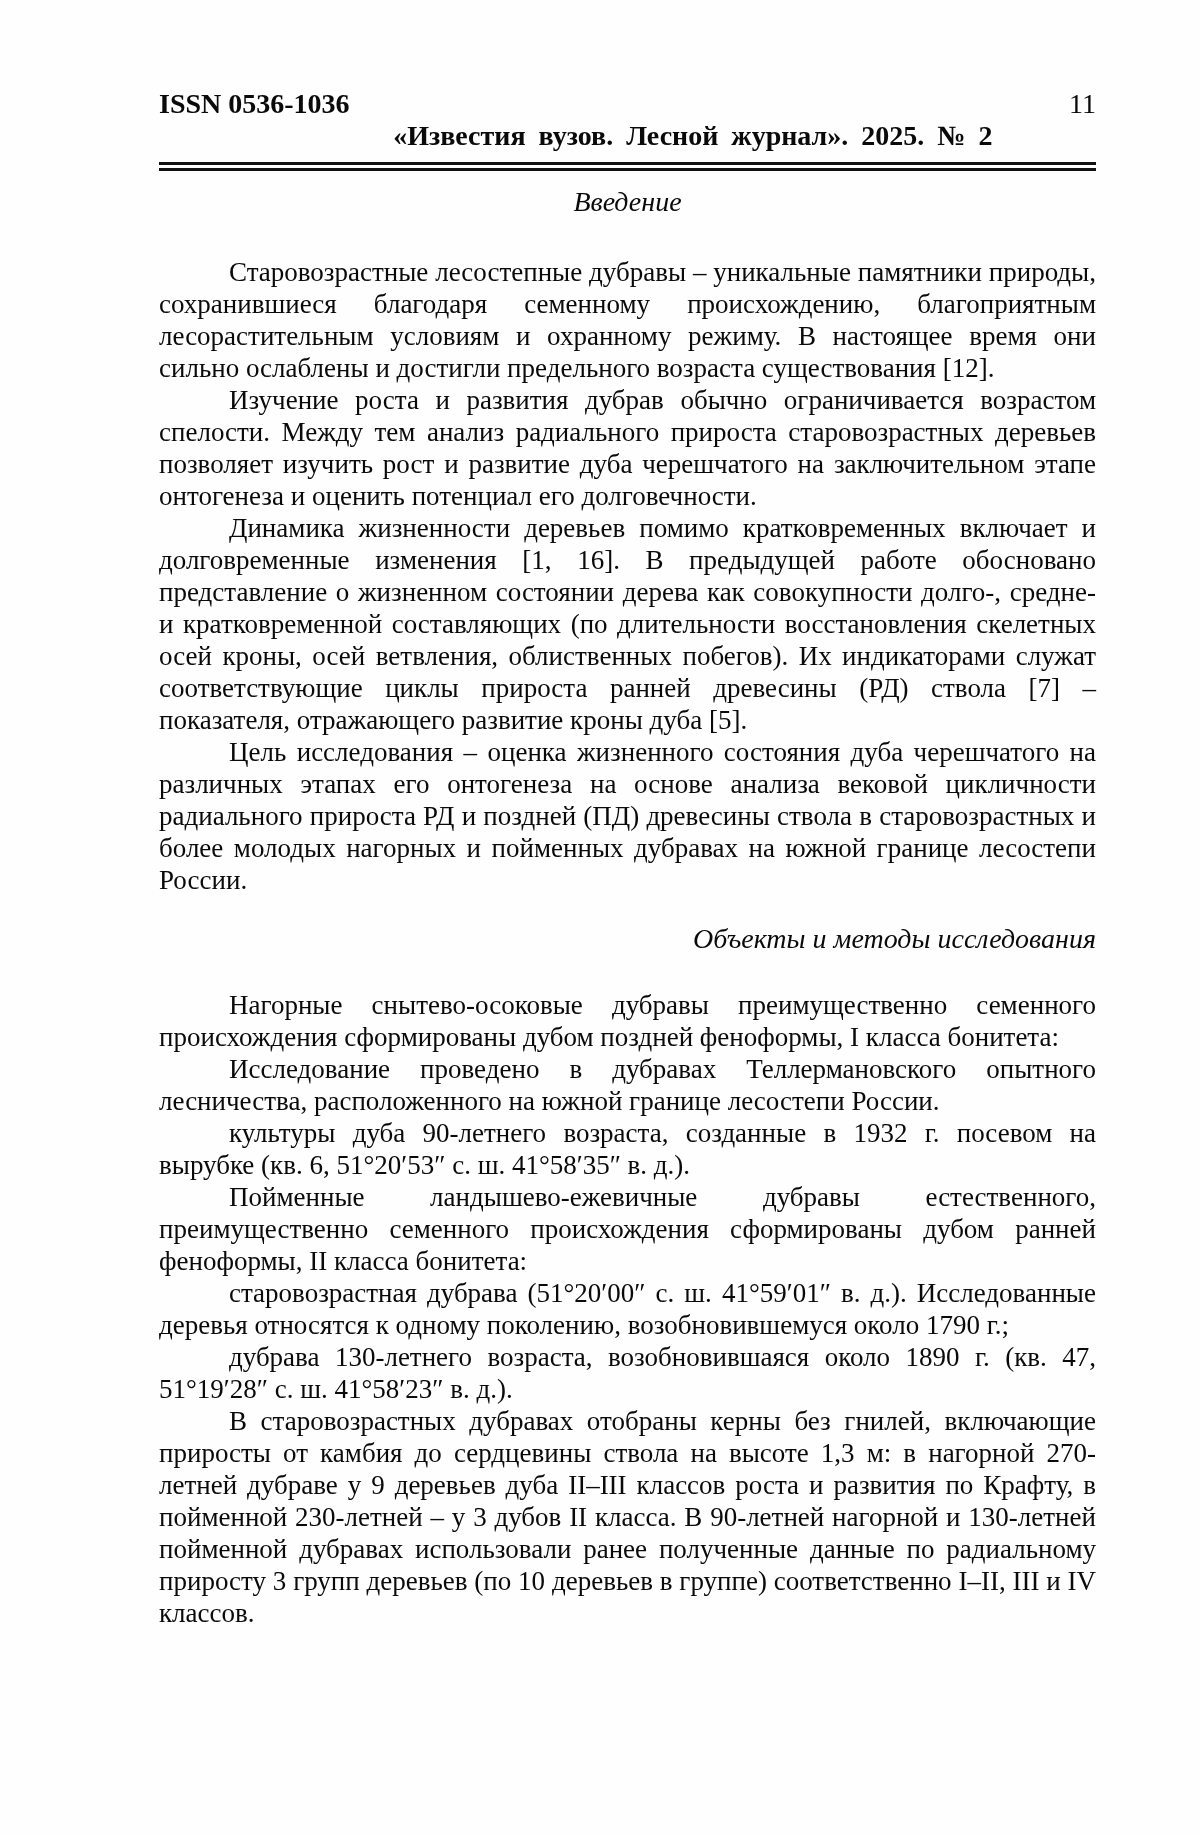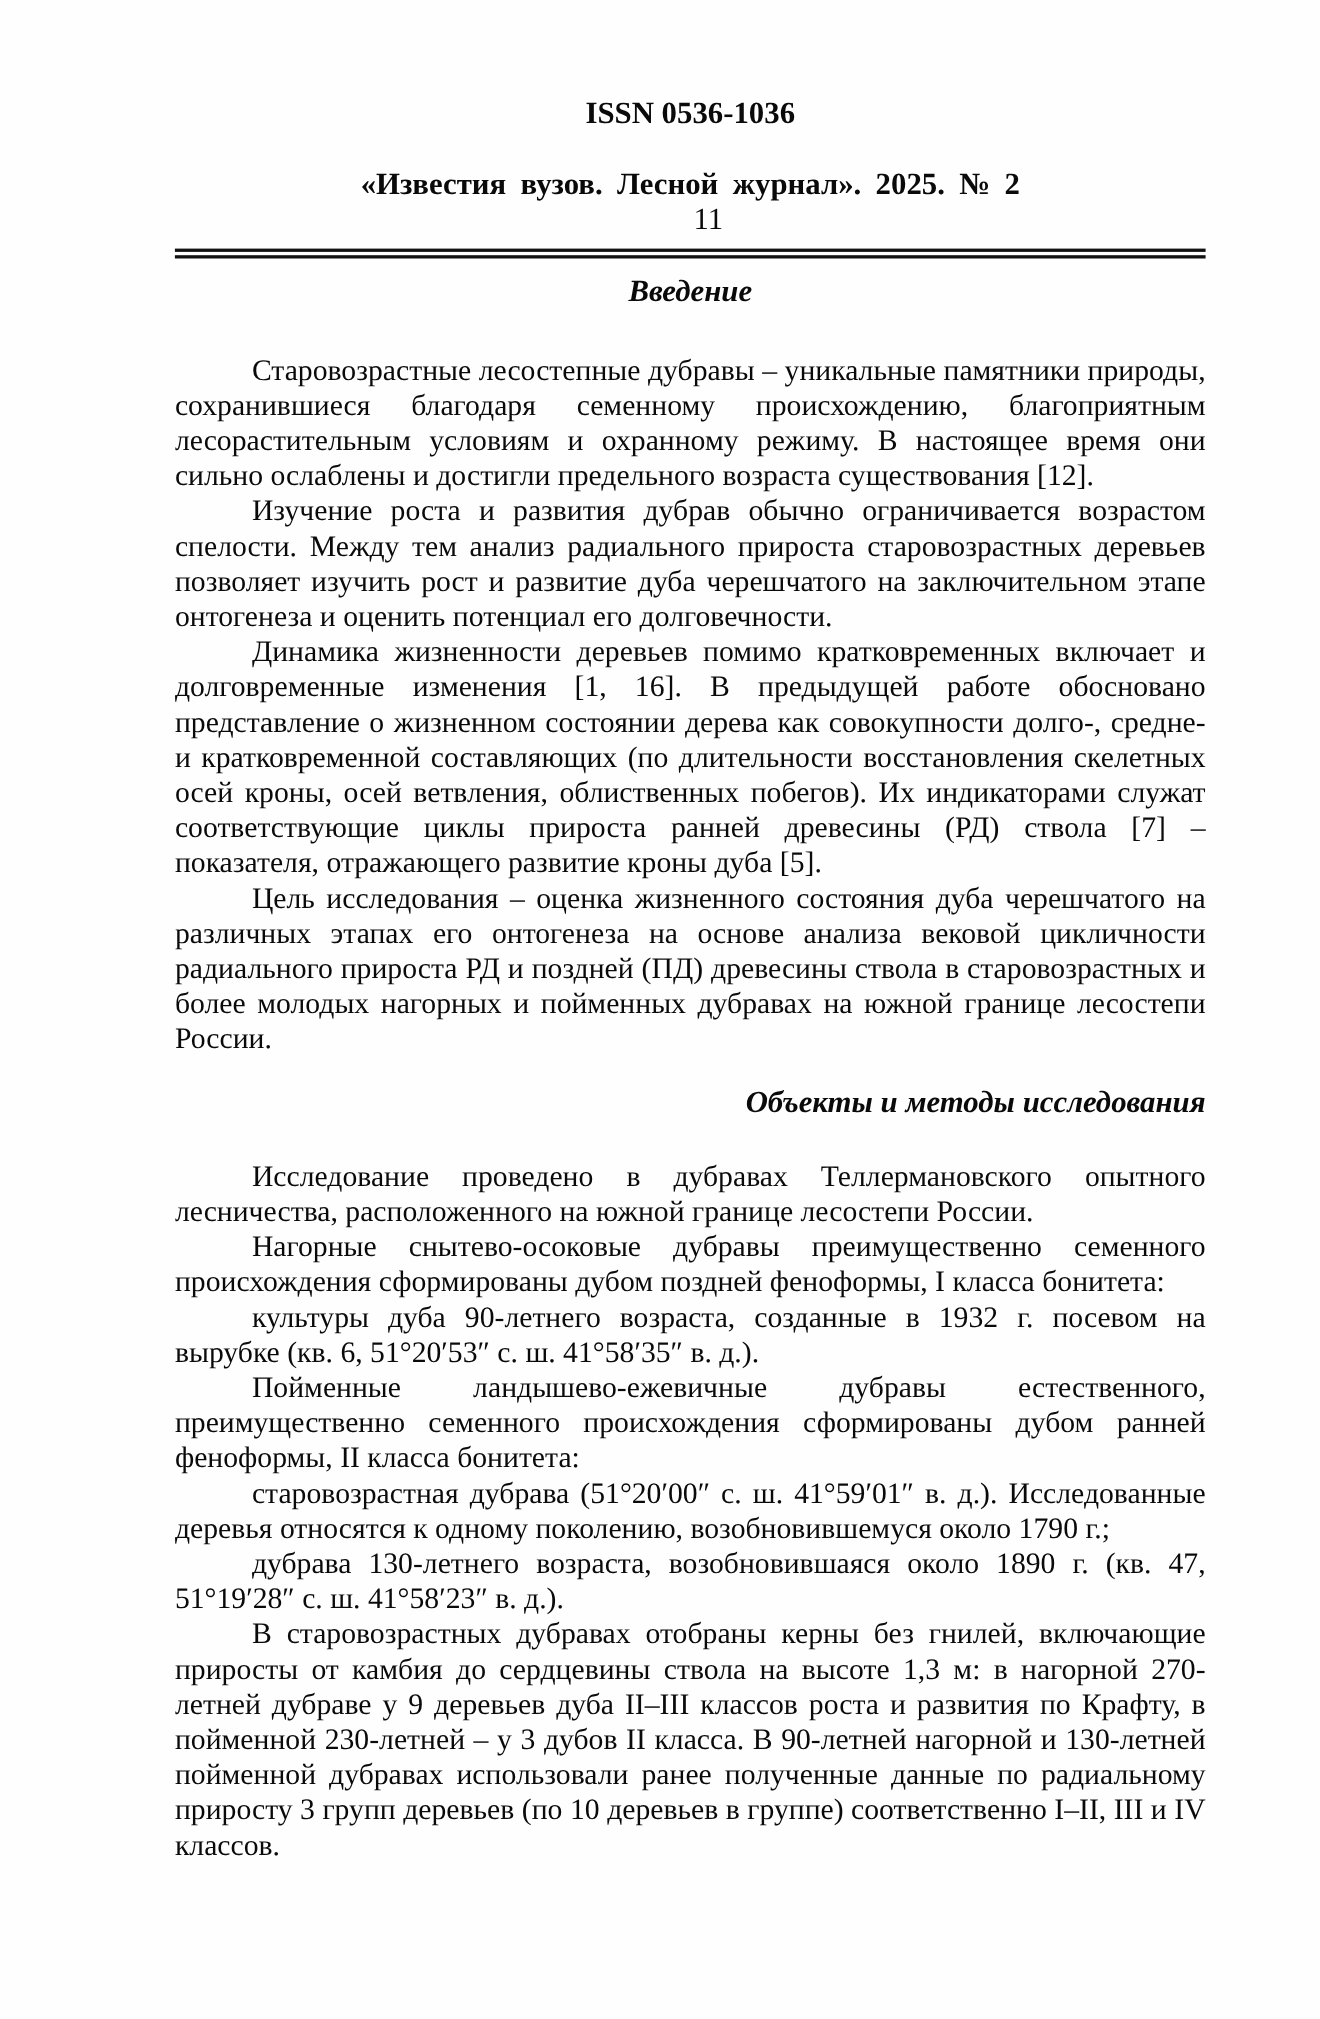--- a/index.html
+++ b/index.html
@@ -18,25 +18,24 @@
   }
   .content {
     position: absolute;
     left: 159px;
     top: 0;
     width: 937px;
   }
   .running-header {
     margin-top: 88px;
     display: flex;
-    align-items: center;
+    align-items: flex-start;
     font-size: 28px;
     line-height: 32px;
     white-space: nowrap;
-    flex-direction: column;
   }
   .running-header .issn {
     font-weight: bold;
   }
   .running-header .journal {
     flex: 1;
     text-align: center;
     font-weight: bold;
     word-spacing: 6px;
     margin-top: 32px;
@@ -47,21 +46,21 @@
     min-width: 60px;
   }
   .double-rule {
     margin-top: 10px;
     height: 3px;
     border-top: 3px solid #111111;
     border-bottom: 3px solid #111111;
   }
   .section-heading {
     font-size: 28px;
-    font-weight: bold;
+    font-weight: normal;
     font-style: italic;
     text-align: center;
     line-height: 33px;
     margin: 0;
   }
   .heading-intro {
     margin-top: 14px;
     margin-bottom: 38px;
   }
   .heading-methods {
@@ -96,22 +95,22 @@
       <section>
         <h2 class="section-heading heading-intro">Введение</h2>
         <p>Старовозрастные лесостепные дубравы – уникальные памятники природы, сохранившиеся благодаря семенному происхождению, благоприятным лесорастительным условиям и охранному режиму. В настоящее время они сильно ослаблены и достигли предельного возраста существования [12].</p>
         <p>Изучение роста и развития дубрав обычно ограничивается возрастом спелости. Между тем анализ радиального прироста старовозрастных деревьев позволяет изучить рост и развитие дуба черешчатого на заключительном этапе онтогенеза и оценить потенциал его долговечности.</p>
         <p>Динамика жизненности деревьев помимо кратковременных включает и долговременные изменения [1, 16]. В предыдущей работе обосновано представление о жизненном состоянии дерева как совокупности долго-, средне- и кратковременной составляющих (по длительности восстановления скелетных осей кроны, осей ветвления, облиственных побегов). Их индикаторами служат соответствующие циклы прироста ранней древесины (РД) ствола [7] – показателя, отражающего развитие кроны дуба [5].</p>
         <p>Цель исследования – оценка жизненного состояния дуба черешчатого на различных этапах его онтогенеза на основе анализа вековой цикличности радиального прироста РД и поздней (ПД) древесины ствола в старовозрастных и более молодых нагорных и пойменных дубравах на южной границе лесостепи России.</p>
       </section>
 
       <section>
         <h2 class="section-heading heading-methods">Объекты и методы исследования</h2>
+        <p>Нагорные снытево-осоковые дубравы преимущественно семенного происхождения сформированы дубом поздней феноформы, I класса бонитета:</p>
         <p>Исследование проведено в дубравах Теллермановского опытного лесничества, расположенного на южной границе лесостепи России.</p>
-        <p>Нагорные снытево-осоковые дубравы преимущественно семенного происхождения сформированы дубом поздней феноформы, I класса бонитета:</p>
         <p>культуры дуба 90-летнего возраста, созданные в 1932 г. посевом на вырубке (кв. 6, 51°20′53″ с. ш. 41°58′35″ в. д.).</p>
         <p>Пойменные ландышево-ежевичные дубравы естественного, преимущественно семенного происхождения сформированы дубом ранней феноформы, II класса бонитета:</p>
         <p>старовозрастная дубрава (51°20′00″ с. ш. 41°59′01″ в. д.). Исследованные деревья относятся к одному поколению, возобновившемуся около 1790 г.;</p>
         <p>дубрава 130-летнего возраста, возобновившаяся около 1890 г. (кв. 47, 51°19′28″ с. ш. 41°58′23″ в. д.).</p>
         <p>В старовозрастных дубравах отобраны керны без гнилей, включающие приросты от камбия до сердцевины ствола на высоте 1,3 м: в нагорной 270-летней дубраве у 9 деревьев дуба II–III классов роста и развития по Крафту, в пойменной 230-летней – у 3 дубов II класса. В 90-летней нагорной и 130-летней пойменной дубравах использовали ранее полученные данные по радиальному приросту 3 групп деревьев (по 10 деревьев в группе) соответственно I–II, III и IV классов.</p>
       </section>
 
     </div>
   </div>
 </div>

